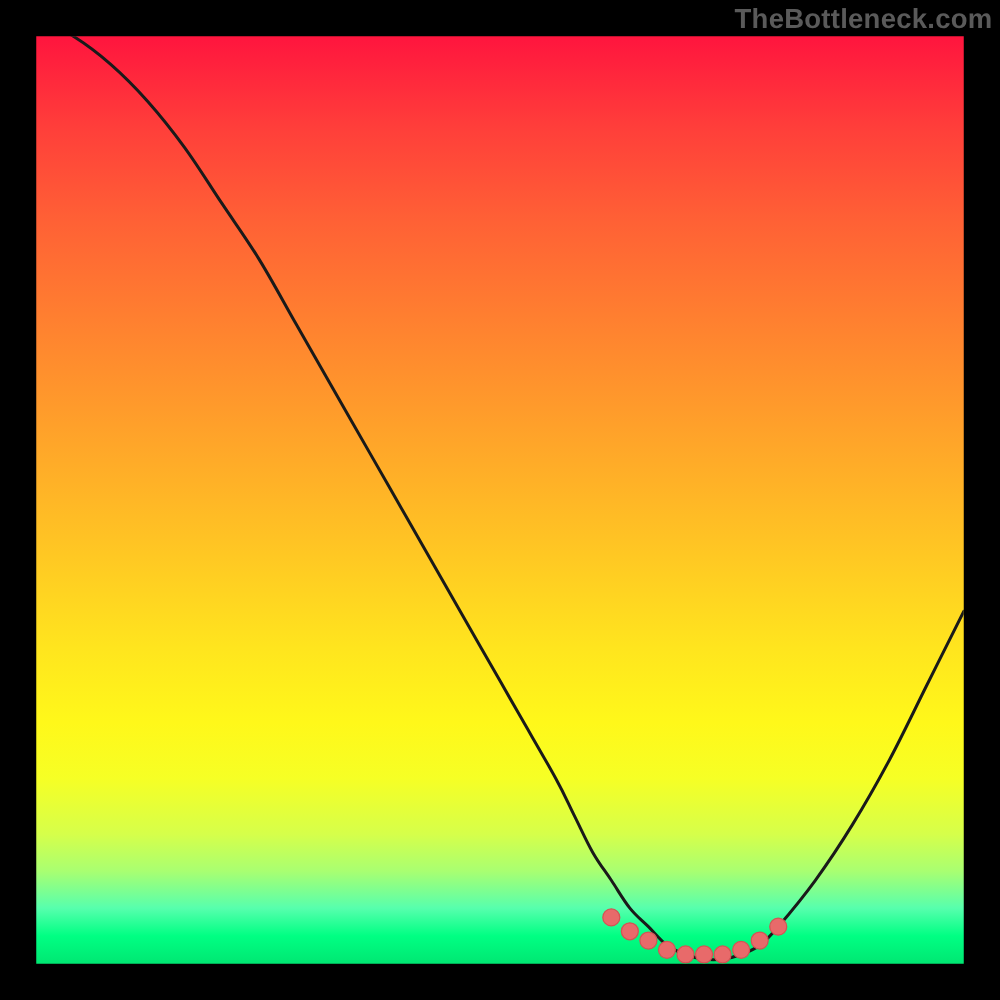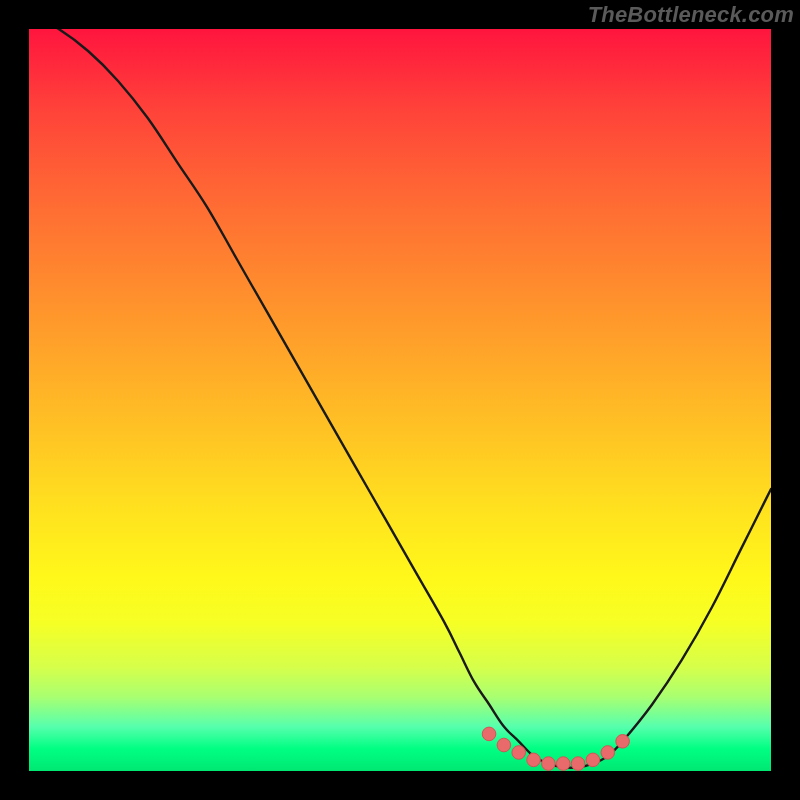--- a/index.html
+++ b/index.html
@@ -19,21 +19,20 @@
   .watermark {
     position: absolute;
     top: 2px;
     right: 6px;
     color: #5a5a5a;
     font-size: 22px;
     font-weight: 600;
     letter-spacing: 0.2px;
     user-select: none;
     z-index: 5;
-    font-style: italic;
   }
   .plot {
     position: absolute;
     left: 29px;
     top: 29px;
     width: 742px;
     height: 742px;
     background: linear-gradient(to bottom,
       #ff153e 0%,
       #ff3f3a 10%,

